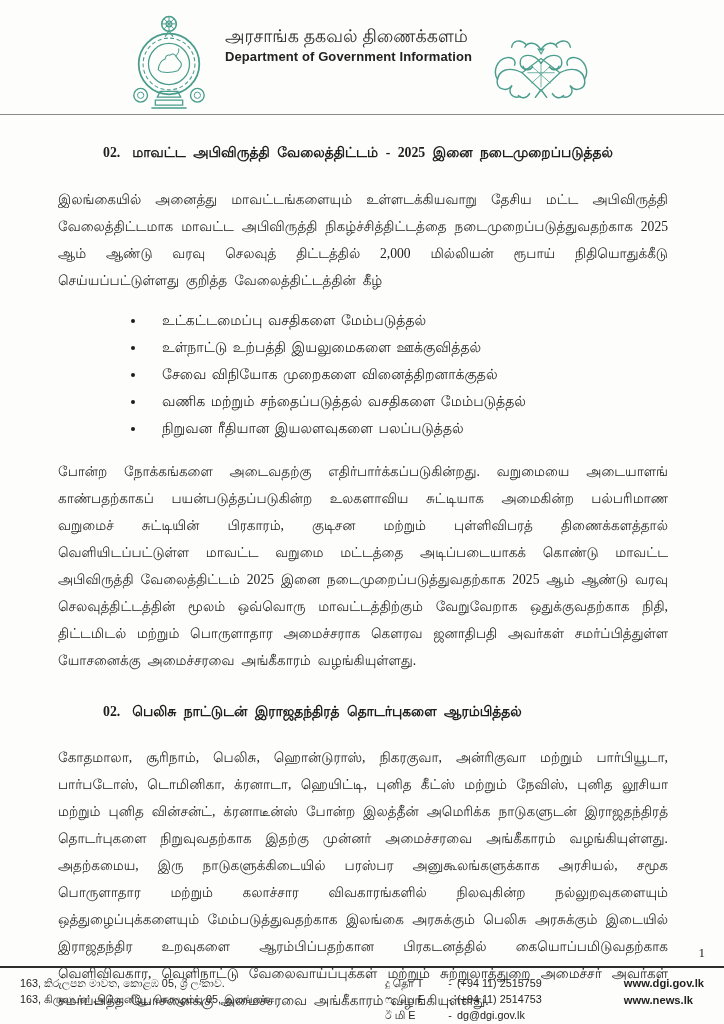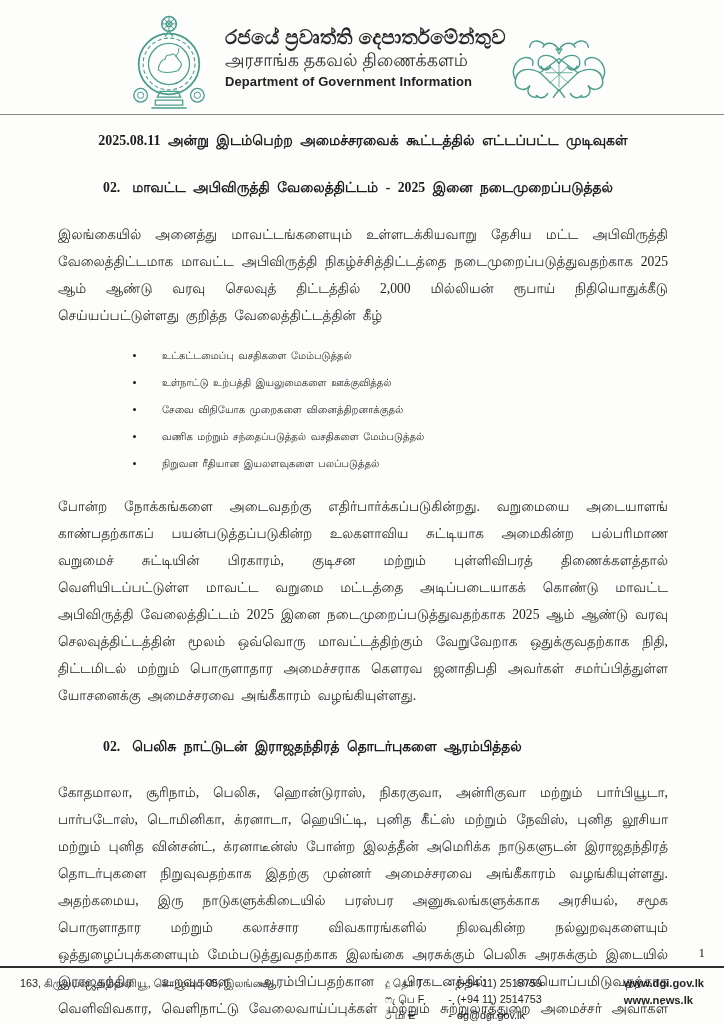--- a/index.html
+++ b/index.html
@@ -56,21 +56,21 @@
     text-align:justify;
     word-spacing:3.5px;
     margin:12px 0;
   }
   .doc ul{
     list-style:disc outside;
     padding-left:88px;
     margin:14px 0 16px 0;
   }
   .doc li{
-    font-size:10px;
+    font-size:14px;
     line-height:26px;
     padding-left:16px;
     margin-bottom:1px;
     word-spacing:2px;
   }
   .page-num{
     position:absolute;
     right:19px;bottom:63px;
     font-size:13px;
   }
@@ -121,21 +121,20 @@
         <circle cx="16" cy="84" r="3.2" stroke-width="1"></circle>
         <circle cx="74" cy="84" r="7" stroke-width="1.4"></circle>
         <circle cx="74" cy="84" r="3.2" stroke-width="1"></circle>
         <path d="M36 80 h18 l3 6 h-24 z" stroke-width="1.3"></path>
         <path d="M31 89 h28 v5 h-28 z" stroke-width="1.3"></path>
         <path d="M27 97 h36" stroke-width="1.6"></path>
       </svg>
     </span>
 
     <div class="hdr-text">
-      <div class="hdr-sin">රජයේ ප්‍රවෘත්ති දෙපාර්තමේන්තුව</div>
       <div class="hdr-tam">அரசாங்க தகவல் திணைக்களம்</div>
       <div class="hdr-eng">Department of Government Information</div>
     </div>
 
     <span class="hdr-emblem-right">
       <svg width="106" height="74" viewBox="0 0 112 78" fill="none" stroke="currentColor" stroke-width="1.5" stroke-linecap="round">
         <defs>
           <g id="half-swan">
             <path d="M56 34 C48 22 34 24 34 33 C34 41 43 43 47 38"></path>
             <path d="M47 38 c-3 4 -9 3 -10 -1"></path>
@@ -158,21 +157,20 @@
             <path d="M42 44 L70 44"></path>
         </g>
         <path d="M56 24 l-3 -5 h6 z" stroke-width="1.2"></path>
       </svg>
     </span>
   </header>
   <hr class="hdr-rule">
 
   <main class="doc">
 
-    <div class="doc-title">2025.08.11 அன்று இடம்பெற்ற அமைச்சரவைக் கூட்டத்தில் எட்டப்பட்ட முடிவுகள்</div>
 
     <div class="sec-heading">
       <span class="sec-num">02.</span>
       <span class="sec-title">மாவட்ட அபிவிருத்தி வேலைத்திட்டம் - 2025 இனை நடைமுறைப்படுத்தல்</span>
     </div>
     <p>இலங்கையில் அனைத்து மாவட்டங்களையும் உள்ளடக்கியவாறு தேசிய மட்ட அபிவிருத்தி வேலைத்திட்டமாக மாவட்ட அபிவிருத்தி நிகழ்ச்சித்திட்டத்தை நடைமுறைப்படுத்துவதற்காக 2025 ஆம் ஆண்டு வரவு செலவுத் திட்டத்தில் 2,000 மில்லியன் ரூபாய் நிதியொதுக்கீடு செய்யப்பட்டுள்ளது குறித்த வேலைத்திட்டத்தின் கீழ்</p>
     <ul>
       <li>உட்கட்டமைப்பு வசதிகளை மேம்படுத்தல்</li>
       <li>உள்நாட்டு உற்பத்தி இயலுமைகளை ஊக்குவித்தல்</li>
       <li>சேவை விநியோக முறைகளை வினைத்திறனாக்குதல்</li>
@@ -186,20 +184,21 @@
       <span class="sec-title">பெலிசு நாட்டுடன் இராஜதந்திரத் தொடர்புகளை ஆரம்பித்தல்</span>
     </div>
     <p>கோதமாலா, சூரிநாம், பெலிசு, ஹொன்டுராஸ், நிகரகுவா, அன்ரிகுவா மற்றும் பார்பியூடா, பார்படோஸ், டொமினிகா, க்ரனாடா, ஹெயிட்டி, புனித கீட்ஸ் மற்றும் நேவிஸ், புனித லூசியா மற்றும் புனித வின்சன்ட், க்ரனாடீன்ஸ் போன்ற இலத்தீன் அமெரிக்க நாடுகளுடன் இராஜதந்திரத் தொடர்புகளை நிறுவுவதற்காக இதற்கு முன்னர் அமைச்சரவை அங்கீகாரம் வழங்கியுள்ளது. அதற்கமைய, இரு நாடுகளுக்கிடையில் பரஸ்பர அனுகூலங்களுக்காக அரசியல், சமூக பொருளாதார மற்றும் கலாச்சார விவகாரங்களில் நிலவுகின்ற நல்லுறவுகளையும் ஒத்துழைப்புக்களையும் மேம்படுத்துவதற்காக இலங்கை அரசுக்கும் பெலிசு அரசுக்கும் இடையில் இராஜதந்திர உறவுகளை ஆரம்பிப்பதற்கான பிரகடனத்தில் கையொப்பமிடுவதற்காக வெளிவிவகார, வெளிநாட்டு வேலைவாய்ப்புக்கள் மற்றும் சுற்றுலாத்துறை அமைச்சர் அவர்கள் சமர்ப்பித்த யோசனைக்கு அமைச்சரவை அங்கீகாரம் வழங்கியுள்ளது.</p>
 
   </main>
 
   <div class="page-num">1</div>
 
   <footer class="ftr">
     <div class="ftr-address">
+      <div>163, කිරුලපන මාවත, කොළඹ 05, ශ්‍රී ලංකාව.</div>
       <div>163, கிருலபன அவெனியூ, கொழும்பு 05, இலங்கை.</div>
     </div>
 
     <div class="ftr-contacts">
       <div class="contact-row">
         <span class="c-label">දු தொ T</span>
         <span class="c-sep">-</span>
         <span class="c-value">(+94 11) 2515759</span>
       </div>
       <div class="contact-row">

